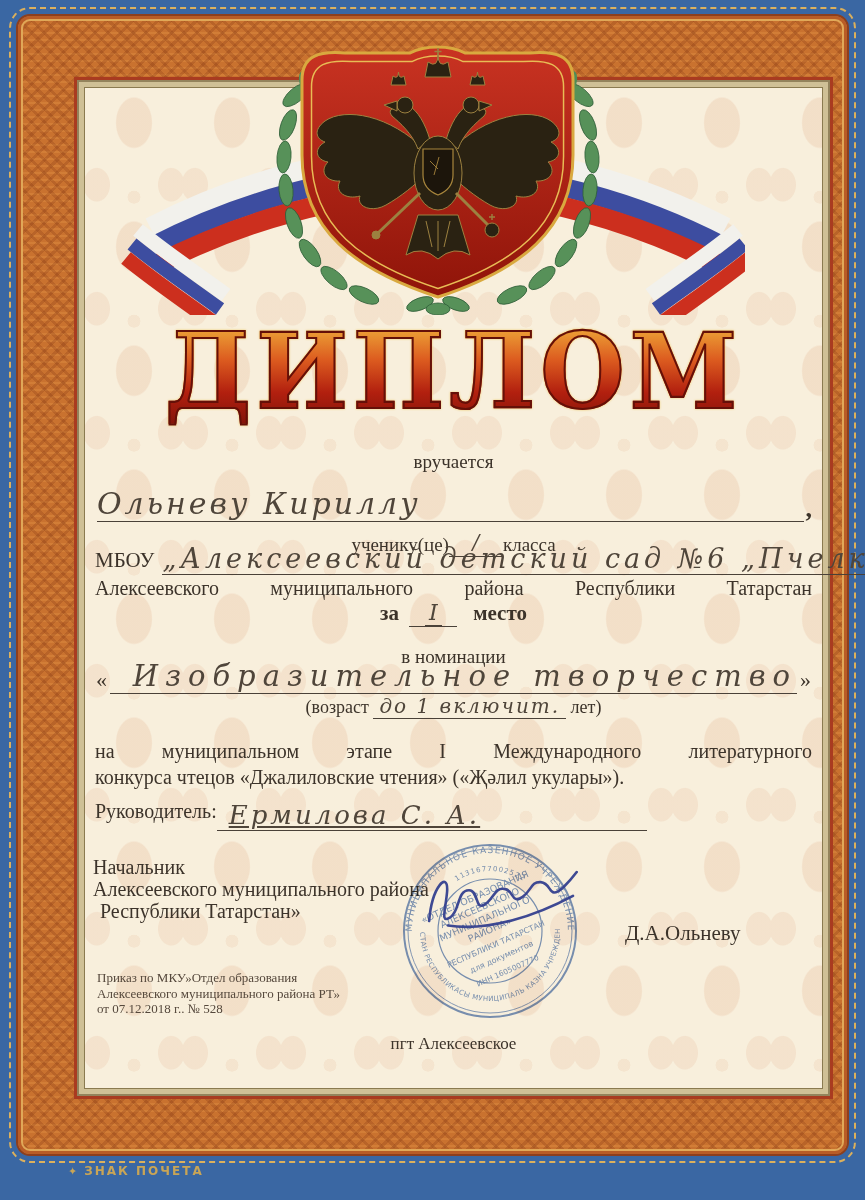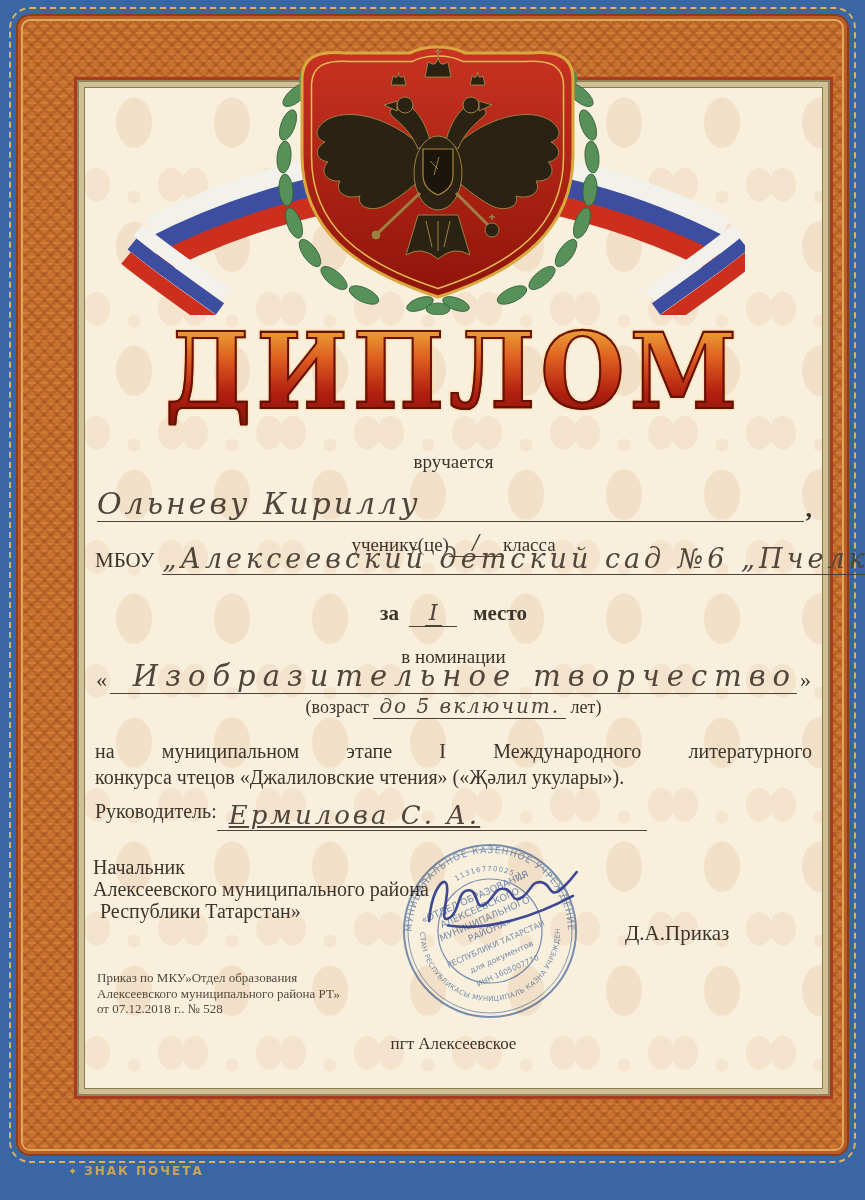--- a/index.html
+++ b/index.html
@@ -118,58 +118,59 @@
 
     <div class="abs student-row center ink">
       <span>ученику(це)</span><span class="blank-sm"><span class="hand slash">/</span></span><span>класса</span>
     </div>
 
     <div class="abs school-row">
       <span class="school-label ink">МБОУ</span>
       <span class="u-line"><span class="hand school-hand">„Алексеевский детский сад №6 „Пчелка“</span></span>
     </div>
 
+    <div class="abs district ink">Алексеевского муниципального района Республики Татарстан</div>
 
     <div class="abs za-row center ink">
       <span class="bold">за</span>&nbsp;
       <span class="blank-sm"><span class="hand place-hand">I</span></span>&nbsp;&nbsp;
       <span class="bold">место</span>
     </div>
 
     <div class="abs nom-label center ink">в номинации</div>
 
     <div class="abs nom-row">
       <span class="nom-quote">«</span>
       <span class="u-line"><span class="hand nom-hand">Изобразительное творчество</span></span>
       <span class="nom-quote">»</span>
     </div>
 
     <div class="abs age-row center ink">
       <span>(возраст</span>
-      <span class="hand age-hand">до 5 включит.</span>
+      <span class="hand age-hand">до 1 включит.</span>
       <span>лет)</span>
     </div>
 
     <div class="abs event ink">
       <span class="j">на муниципальном этапе I Международного литературного</span>
       <span>конкурса чтецов  «Джалиловские чтения» («Җәлил укулары»).</span>
     </div>
 
     <div class="abs leader-row ink">
       <span>Руководитель:</span>
       <span class="u-line"><span class="hand leader-hand">Ермилова С. А.</span></span>
     </div>
 
     <div class="abs official ink">
       <div>Начальник</div>
       <div>Алексеевского муниципального района</div>
       <div class="indent">Республики Татарстан»</div>
     </div>
 
-    <div class="abs signer ink">Д.А.Приказ</div>
+    <div class="abs signer ink">Д.А.Ольневу</div>
 
     <svg class="abs stamp-svg" width="220" height="220" viewBox="0 0 220 220">
       <defs>
         <path id="st-top" d="M32,110 A78,78 0 1 1 188,110" fill="none"></path>
         <path id="st-bot" d="M40,110 A70,70 0 0 0 180,110" fill="none"></path>
         <path id="st-ogrn" d="M50,110 A60,60 0 1 1 170,110" fill="none"></path>
       </defs>
       <g opacity="0.82">
         <circle cx="110" cy="110" r="86" fill="none" stroke="#5d80bd" stroke-width="2"></circle>
         <circle cx="110" cy="110" r="82" fill="none" stroke="#5d80bd" stroke-width="0.9"></circle>

